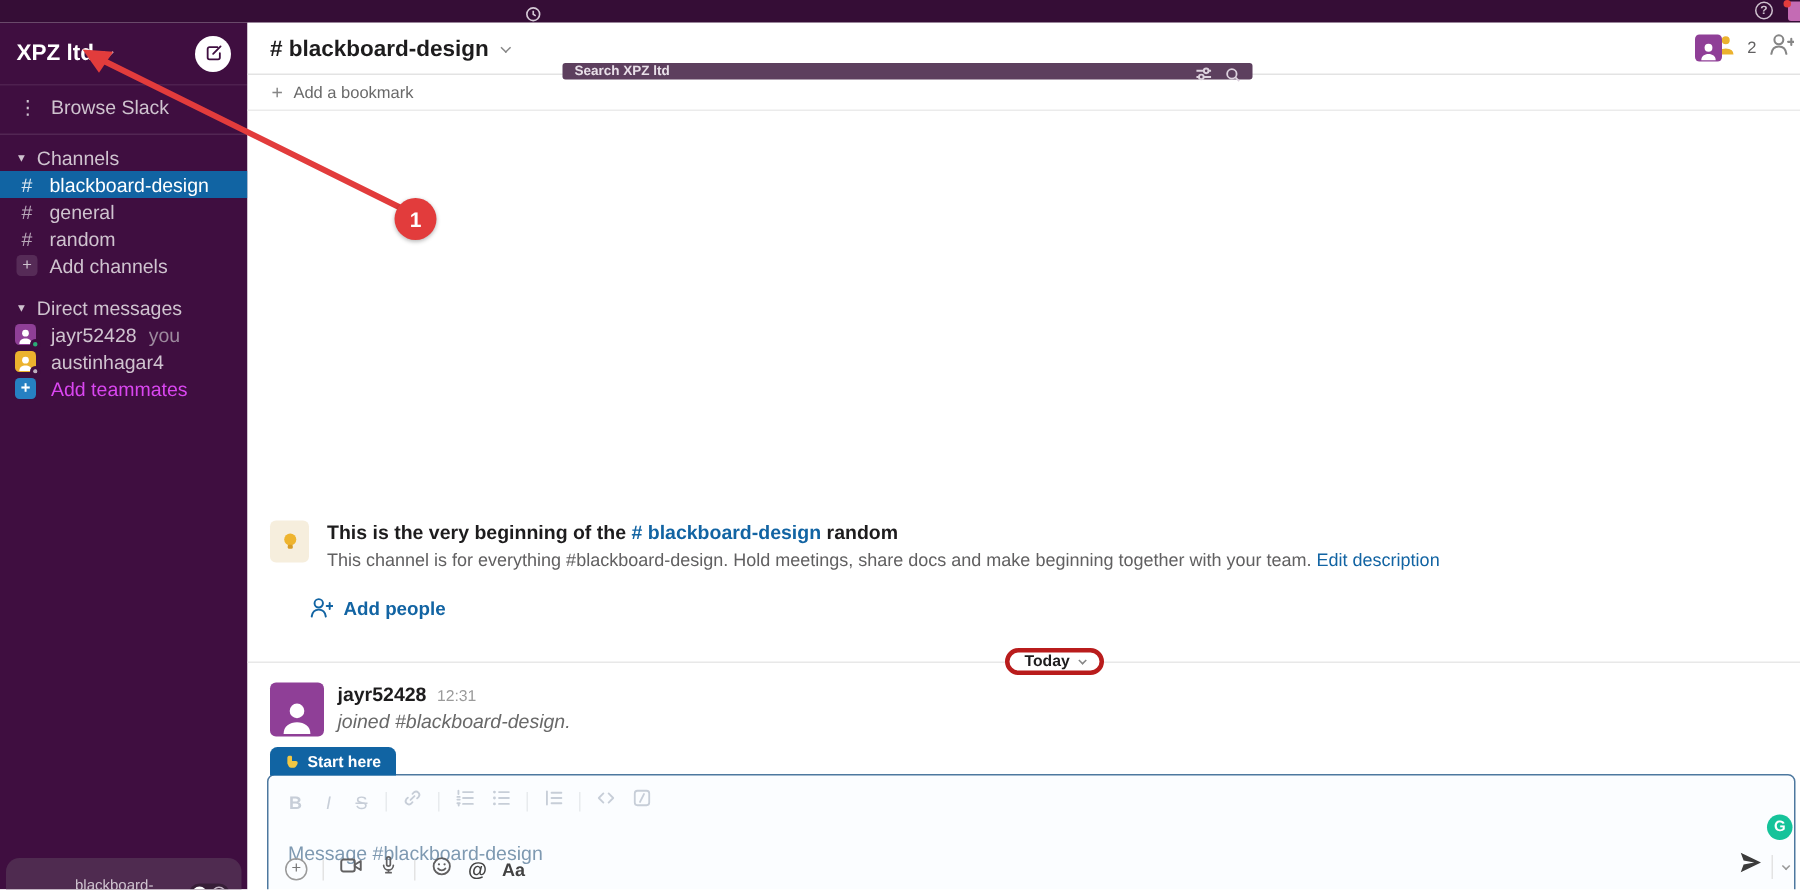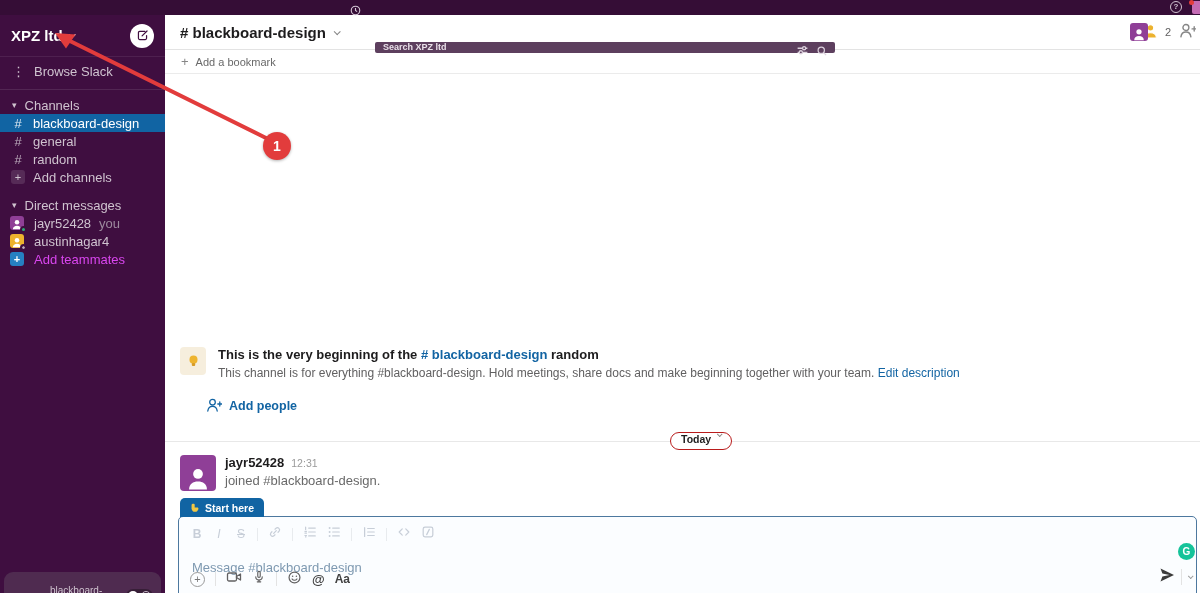--- a/index.html
+++ b/index.html
@@ -67,31 +67,31 @@
   .intro-col { margin-left:12px; }
   .intro-title { font-size:13px; font-weight:bold; color:#1d1c1d; }
   .intro-title .chan-link { color:#1264a3; }
   .intro-desc { margin-top:4px; font-size:12px; color:#616061; }
   .link { color:#1264a3; text-decoration:none; }
   .add-people { margin-top:17px; margin-left:26px; display:flex; align-items:flex-end; gap:7px; color:#1264a3; font-size:12.5px; font-weight:bold; }
 
   
   .today { position:absolute; left:0; right:0; top:417px; height:18px; }
   .today-line { position:absolute; left:0; right:0; top:9px; border-top:1px solid #e8e8e8; }
-  .today-pill { position:absolute; left:505px; top:0; height:18px; background:#fff; border:1px solid #b91c1c; border-radius:12px; display:flex; align-items:flex-start; gap:6px; padding:0 10px; font-size:10.5px; font-weight:bold; color:#1d1c1d; }
+  .today-pill { position:absolute; left:505px; top:0; height:18px; background:#fff; border:3px solid #b91c1c; border-radius:12px; display:flex; align-items:center; gap:6px; padding:0 10px; font-size:10.5px; font-weight:bold; color:#1d1c1d; }
   .today-pill .chev { width:4px; height:4px; color:#868686; }
 
   
   .msg { position:absolute; left:15px; top:440px; display:flex; }
   .msg-av { width:36px; height:36px; border-radius:4px; background:#8f3f97; display:flex; align-items:flex-end; justify-content:center; overflow:hidden; flex:none; }
   .msg-col { margin-left:9px; }
   .msg-head { display:flex; align-items:baseline; gap:7px; }
   .msg-user { font-size:13px; font-weight:bold; color:#1d1c1d; }
   .msg-time { font-size:10.5px; color:#9a9a9a; }
-  .msg-body { margin-top:3px; font-size:13px; color:#696969; }
+  .msg-body { margin-top:3px; font-size:13px; color:#696969;font-style:italic; }
 
   
   .start-tab { position:absolute; left:15px; top:483px; height:19px; background:#1164a3; border-radius:5px 5px 0 0; display:flex; align-items:center; gap:5px; padding:0 10px; color:#fff; font-size:10.5px; font-weight:bold; z-index:3; }
   .composer { position:absolute; left:13px; top:501px; width:1019px; height:95px; border:1.5px solid #4d789f; border-radius:5px; background:#fbfdff; z-index:2; }
   .fmt-bar { display:flex; align-items:center; gap:10px; padding:8px 12px; color:#c7ced8; }
   .fmt { font-size:12px; width:12px; text-align:center; }
   .fmt.b { font-weight:bold; }
   .fmt.i { font-style:italic; }
   .fmt.s { text-decoration:line-through; }
   .vsep { width:1px; height:13px; background:#e8ebee; }

